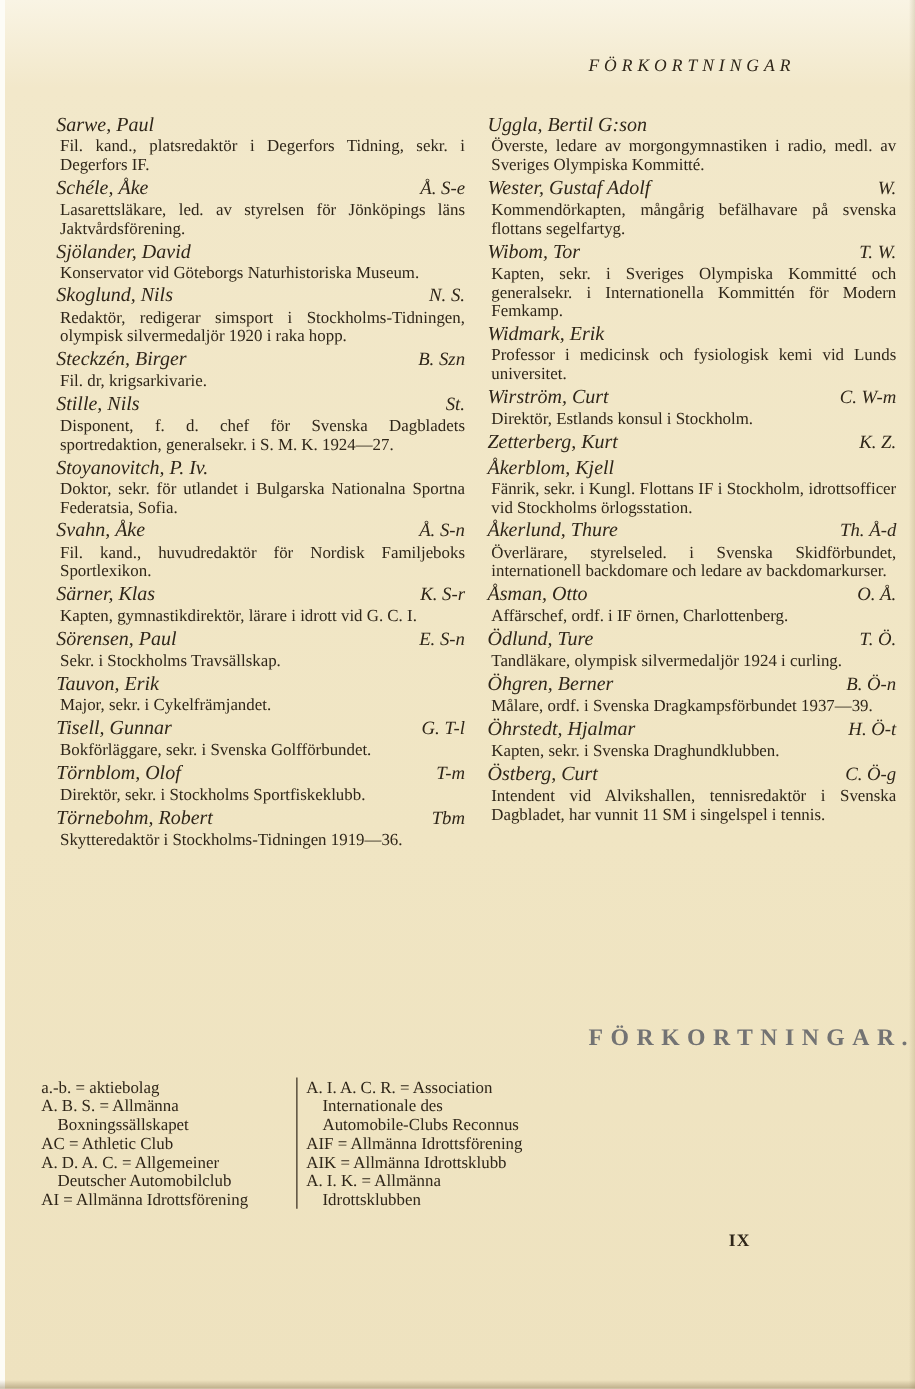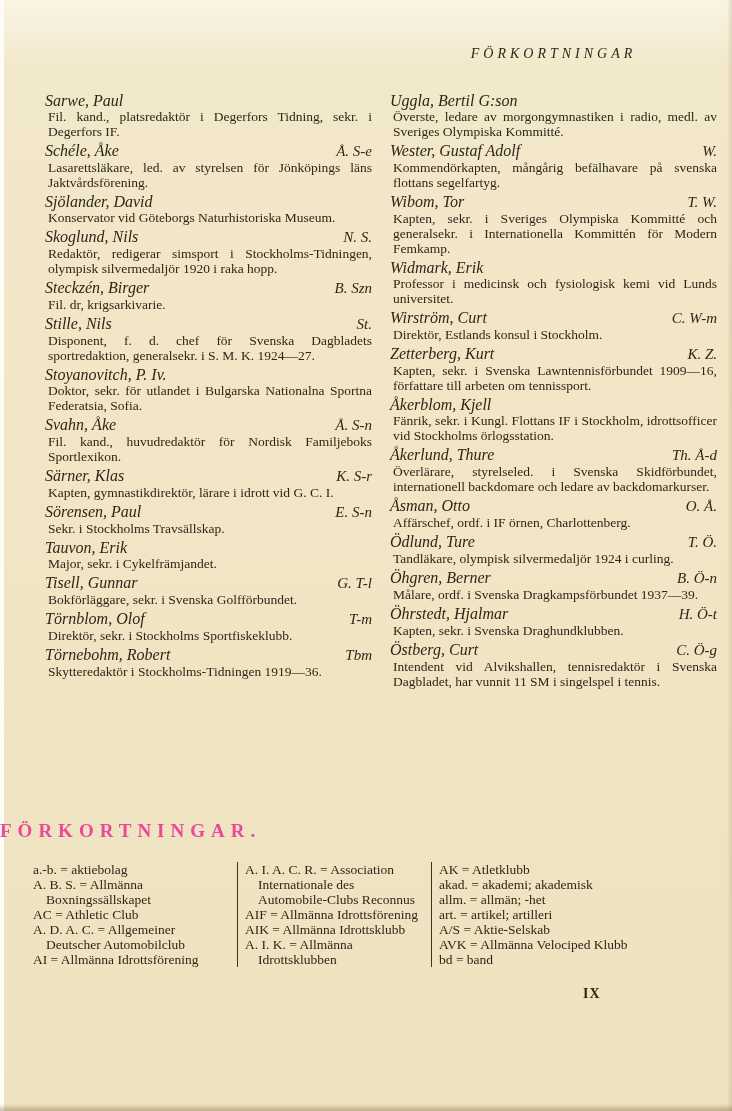--- a/index.html
+++ b/index.html
@@ -21,22 +21,22 @@
 
   .directory { position:absolute; top:92px; left:45px; width:672px; display:flex; gap:18px; }
   .dir-col { width:327px; }
   .entry { margin-bottom:3px; }
   .entry-head { display:flex; justify-content:space-between; align-items:baseline;
     font-style:italic; font-size:16px; line-height:17px; }
   .entry-name { white-space:nowrap; }
   .entry-abbr { font-size:15px; padding-left:8px; white-space:nowrap;margin-left:41px; }
   .entry-desc { margin:0 0 0 3px; font-size:13.5px; line-height:15px; text-align:justify; }
 
-  .section-heading { position:absolute; top:820px; left:0; width:732px; text-align:left;
-    font-weight:bold; font-size:19px; letter-spacing:6px; color:#ec4899; }
+  .section-heading { position:absolute; top:820px; left:0; width:732px; text-align:right;
+    font-weight:bold; font-size:19px; letter-spacing:6px; color:#737373; }
 
   .abbrev-table { position:absolute; top:862px; left:33px; display:flex; align-items:stretch; }
   .abbr-col { font-size:13.5px; line-height:15px; }
   .abbr-col-1 { width:196px; padding-right:8px; }
   .abbr-col-2 { width:180px; border-left:1px solid #3b3122; padding-left:7px; padding-right:6px; }
   .abbr-col-3 { width:222px; border-left:1px solid #3b3122; padding-left:7px; }
   .abbr-item { padding-left:13px; text-indent:-13px; }
 
   .page-number { position:absolute; top:986px; left:583px; font-weight:bold;
     font-size:14px; letter-spacing:1px; }
@@ -203,21 +203,20 @@
       <span class="entry-abbr">C. W-m</span>
     </div>
     <p class="entry-desc">Direktör, Estlands konsul i Stockholm.</p>
   </div>
 
   <div class="entry">
     <div class="entry-head">
       <span class="entry-name">Zetterberg, Kurt</span>
       <span class="entry-abbr">K. Z.</span>
     </div>
-    <p class="entry-desc">Kapten, sekr. i Svenska Lawntennisförbundet 1909—16, författare till arbeten om tennissport.</p>
   </div>
 
   <div class="entry">
     <div class="entry-head">
       <span class="entry-name">Åkerblom, Kjell</span>
       <span class="entry-abbr"></span>
     </div>
     <p class="entry-desc">Fänrik, sekr. i Kungl. Flottans IF i Stockholm, idrottsofficer vid Stockholms örlogsstation.</p>
   </div>
 
@@ -287,30 +286,15 @@
 </div>
   <div class="abbr-col abbr-col-2">
   <div class="abbr-item">A. I. A. C. R. = Association Internationale des Automobile-Clubs Reconnus</div>
 
   <div class="abbr-item">AIF = Allmänna Idrottsförening</div>
 
   <div class="abbr-item">AIK = Allmänna Idrottsklubb</div>
 
   <div class="abbr-item">A. I. K. = Allmänna Idrottsklubben</div>
 </div>
-  <div class="abbr-col abbr-col-3">
-  <div class="abbr-item">AK = Atletklubb</div>
-
-  <div class="abbr-item">akad. = akademi; akademisk</div>
-
-  <div class="abbr-item">allm. = allmän; -het</div>
-
-  <div class="abbr-item">art. = artikel; artilleri</div>
-
-  <div class="abbr-item">A/S = Aktie-Selskab</div>
-
-  <div class="abbr-item">AVK = Allmänna Velociped Klubb</div>
-
-  <div class="abbr-item">bd = band</div>
-</div>
 </div>
 
 <div class="page-number">IX</div>
 
 </body></html>

